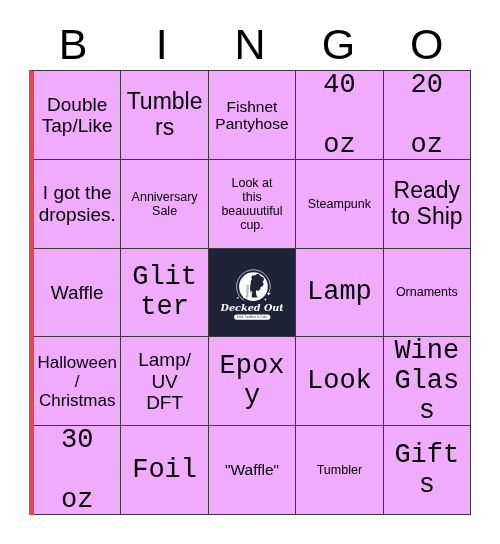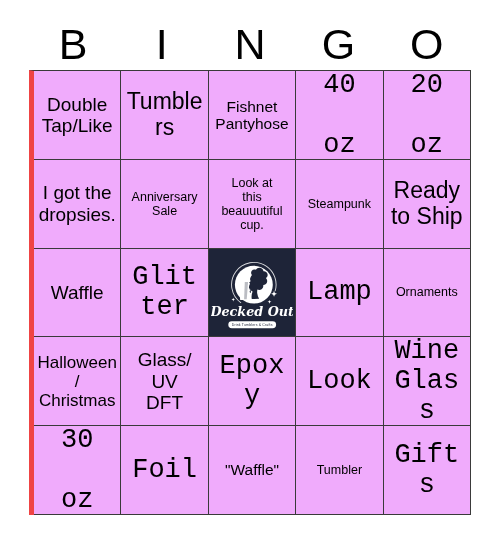--- a/index.html
+++ b/index.html
@@ -76,21 +76,21 @@
   
   .fs-xl   { font-size: 27px; font-family: Liberation Mono, monospace; }
   .fs-lg   { font-size: 23px; }
   .fs-md   { font-size: 19px; }
   .fs-sm   { font-size: 15.5px; }
   .fs-xs   { font-size: 12.5px; }
   .fs-xxs  { font-size: 17px; }
 
   
   .cell.free {
-    padding: 2px;
+    padding: 12px;
     background: #1e2438;
     position: relative;
   }
   .logo {
     position: relative;
     width: 100%;
     height: 100%;
     display: block;
   }
 </style>
@@ -180,21 +180,21 @@
 
         <rect x="21" y="84.5" width="58" height="8.4" rx="4.2" fill="#ffffff"></rect>
         <text x="50" y="90.6" text-anchor="middle" fill="#1e2438" font-family="'Liberation Sans', sans-serif" font-size="4.3" letter-spacing="0.18">Drink Tumblers &amp; Crafts</text>
       </svg>
     </div>
     <div class="cell fs-xl">Lamp</div>
     <div class="cell fs-xs">Ornaments</div>
 
     <div class="cell fs-xxs">Halloween/
 Christmas</div>
-    <div class="cell fs-md">Glass/
+    <div class="cell fs-md">Lamp/
 UV
 DFT</div>
     <div class="cell fs-xl">Epoxy</div>
     <div class="cell fs-xl">Look</div>
     <div class="cell fs-xl">Wine
 Glass</div>
 
     <div class="cell fs-xl">30
 
 oz</div>

